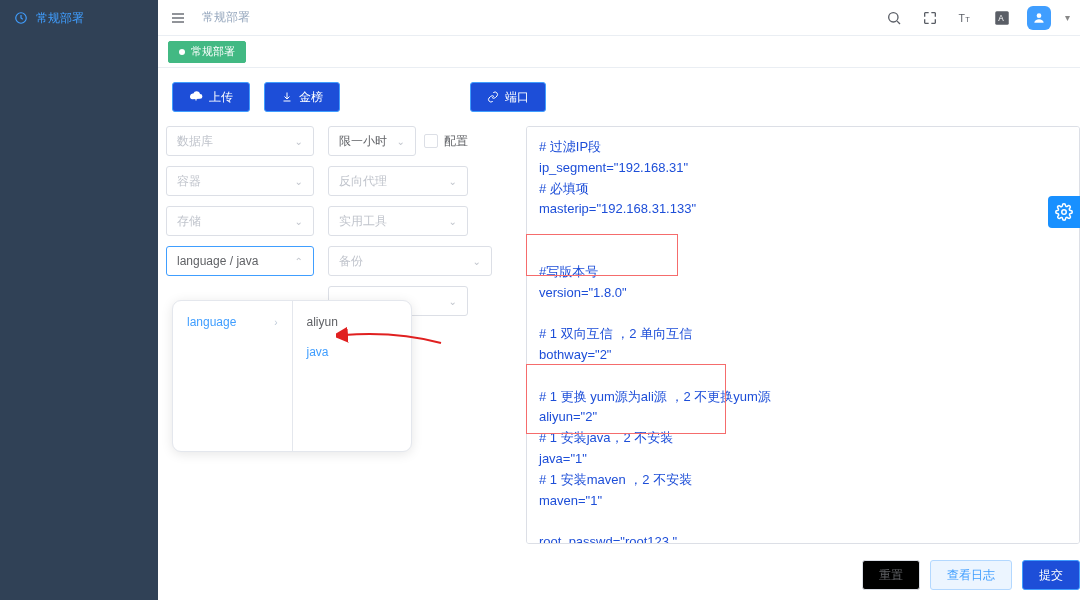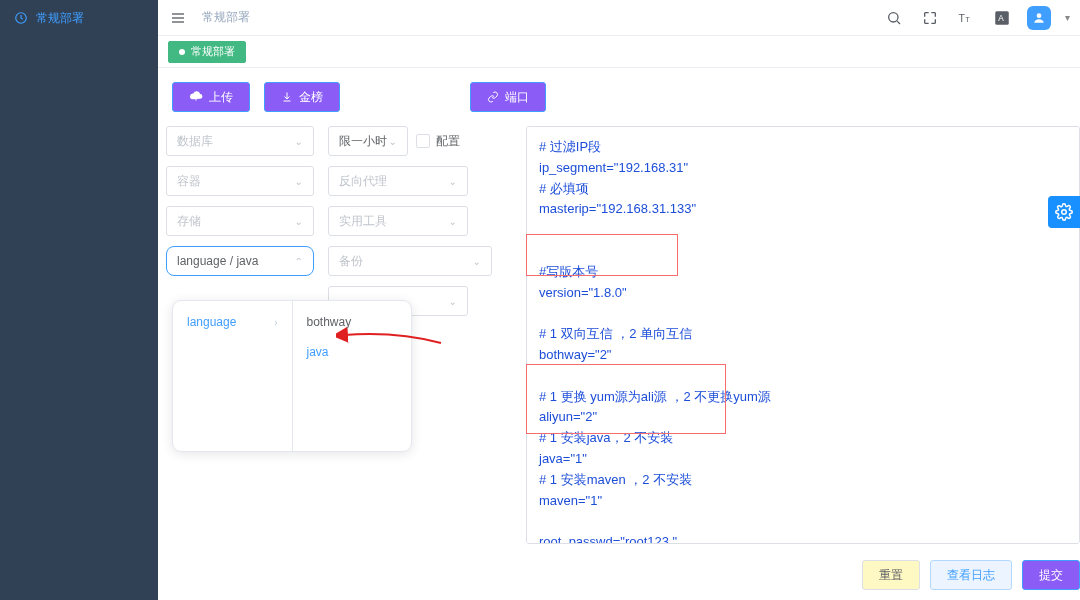--- a/index.html
+++ b/index.html
@@ -12,44 +12,44 @@
     .breadcrumb { margin-left: 14px; font-size: 12px; color: #97a8be; }
     .topbar-right { margin-left: auto; display: flex; align-items: center; gap: 14px; }
     .top-icon { width: 22px; height: 22px; display: flex; align-items: center; justify-content: center; cursor: pointer; color: #5a5e66; font-size: 16px; }
     .avatar { width: 24px; height: 24px; background: #409eff; border-radius: 6px; display: flex; align-items: center; justify-content: center; color: #fff; font-size: 10px; }
     .tabs-row { position: absolute; left: 158px; top: 36px; right: 0; height: 32px; padding: 0 10px; display: flex; align-items: center; background: #fff; border-bottom: 1px solid #eaeef3; }
     .tab { height: 22px; display: flex; align-items: center; padding: 0 10px; font-size: 11px; border: 1px solid #d8dce5; border-radius: 2px; background: #fff; }
     .tab.active { background: #42b983; border-color: #42b983; color: #fff; }
     .tab .dot { width: 6px; height: 6px; border-radius: 50%; background: #fff; margin-right: 6px; }
     .main { position: absolute; left: 158px; top: 68px; right: 0; bottom: 0; padding: 14px; }
     .button-row { display: flex; gap: 14px; margin-bottom: 14px; }
-    .btn { display: inline-flex; align-items: center; justify-content: center; height: 30px; padding: 0 16px; border-radius: 3px; border: 1px solid #409eff; background: #8b5cf6; color: #fff; font-size: 12px; cursor: pointer; gap: 6px; }
+    .btn { display: inline-flex; align-items: center; justify-content: center; height: 30px; padding: 0 16px; border-radius: 3px; border: 1px solid #409eff; background: #1d4ed8; color: #fff; font-size: 12px; cursor: pointer; gap: 6px; }
     .btn.light { background: #ecf5ff; color: #409eff; border-color: #b3d8ff; }
     .left-panel { position: absolute; left: 8px; top: 58px; width: 340px; }
     .sel { width: 148px; height: 30px; border: 1px solid #dcdfe6; border-radius: 3px; background: #fff; display: flex; align-items: center; padding: 0 10px; color: #c0c4cc; font-size: 12px; cursor: pointer; position: relative; }
-    .sel.narrow { width: 80px; }
+    .sel.narrow { width: 88px; }
     .sel.filled { color: #606266; }
     .sel .caret { margin-left: auto; color: #c0c4cc; font-size: 10px; }
-    .sel.open { border-color: #409eff; border-radius: 8px; }
+    .sel.open { border-color: #409eff; }
     .checkbox-lbl { display: flex; align-items: center; gap: 6px; color: #606266; font-size: 12px; }
     .checkbox-lbl .box { width: 14px; height: 14px; border: 1px solid #dcdfe6; border-radius: 2px; }
     .cascader-col { position: absolute; left: 0; top: 42px; display: flex; gap: 14px; }
     .cascader-stack { width: 148px; display: flex; flex-direction: column; gap: 10px; }
     .dropdown-panel { position: absolute; left: 0; top: 224px; width: 240px; height: 152px; background: #fff; border: 1px solid #e4e7ed; border-radius: 9px; box-shadow: 0 2px 12px rgba(0,0,0,0.1); display: flex; z-index: 5; }
     .dropdown-col { flex: 1; border-right: 1px solid #e4e7ed; padding: 6px 0; }
     .dropdown-col:last-child { border-right: none; }
     .dropdown-item { display: flex; align-items: center; height: 30px; padding: 0 14px; font-size: 12px; cursor: pointer; }
     .dropdown-item.active { color: #409eff; }
     .dropdown-item .chev { margin-left: auto; color: #bfcbd9; font-size: 10px; }
     .arrow-ann { position: absolute; left: 332px; top: 244px; z-index: 6; pointer-events: none; }
     .textarea-wrap { position: absolute; left: 368px; top: 58px; right: 0; bottom: 56px; }
     .txt { width: 100%; height: 100%; border: 1px solid #dcdfe6; border-radius: 3px; padding: 10px 12px; font-size: 13px; line-height: 1.6; font-family: Liberation Sans, sans-serif; color: #1d4ed8; resize: none; white-space: pre; overflow: auto; }
     .highlight-box { position: absolute; border: 1px solid #f56c6c; pointer-events: none; }
     .footer { position: absolute; left: 368px; right: 0; bottom: 10px; display: flex; justify-content: flex-end; gap: 10px; }
-    .btn.default { background: #fef9c3; color: #606266; border-color: #dcdfe6; }
+    .btn.default { background: #000000; color: #606266; border-color: #dcdfe6; }
     .gear-fab { position: fixed; right: 0; top: 196px; width: 32px; height: 32px; background: #1890ff; border-radius: 4px 0 0 4px; display: flex; align-items: center; justify-content: center; color: #fff; cursor: pointer; }
     svg { display: block; }
   </style>
 </head>
 <body>
 
 <div class="sidebar">
   <div class="sidebar-item">
     <span class="icon">
       <svg width="14" height="14" viewBox="0 0 24 24" fill="none" stroke="currentColor" stroke-width="2">
@@ -197,21 +197,21 @@
 
   <div class="dropdown-panel" style="left:14px;top:232px;">
     <div class="dropdown-col">
       <div class="dropdown-item active">
         <span>language</span>
           <span class="chev">›</span>
       </div>
     </div>
     <div class="dropdown-col">
       <div class="dropdown-item">
-        <span>bothway</span>
+        <span>aliyun</span>
       </div>
       <div class="dropdown-item active">
         <span>java</span>
       </div>
     </div>
   </div>
 
   <div class="arrow-ann" style="left:178px;top:255px;">
     <svg width="110" height="30" viewBox="0 0 110 30">
         <defs>

